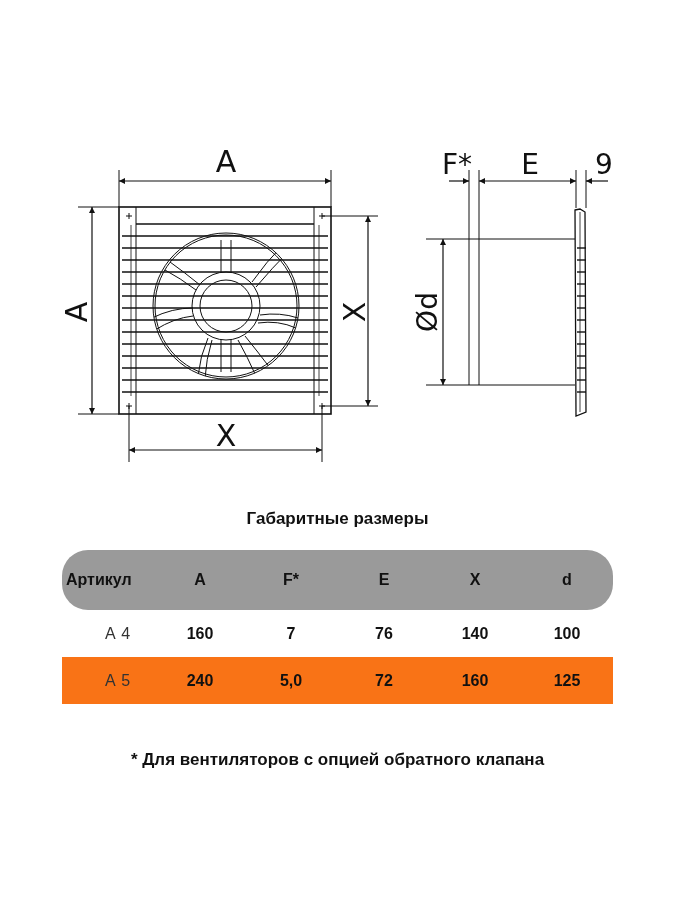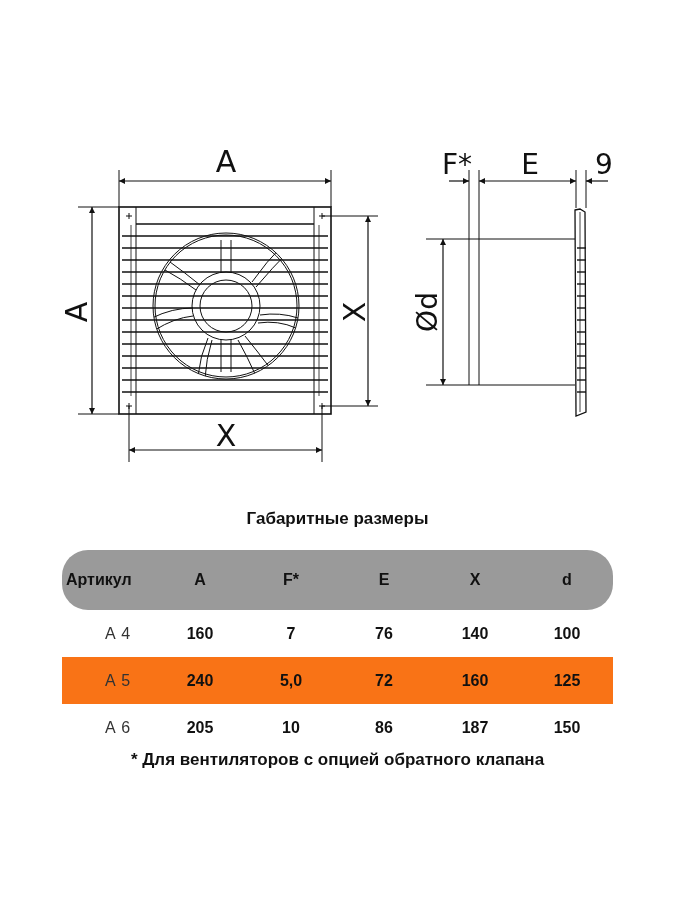--- a/index.html
+++ b/index.html
@@ -178,23 +178,15 @@
 
   <div class="row body shaded">
     <span class="cell first">A 5</span>
     <span class="cell" style="left:138px">240</span>
     <span class="cell" style="left:229px">5,0</span>
     <span class="cell" style="left:322px">72</span>
     <span class="cell" style="left:413px">160</span>
     <span class="cell" style="left:505px">125</span>
   </div>
 
-  <div class="row body">
-    <span class="cell first">A 6</span>
-    <span class="cell" style="left:138px">205</span>
-    <span class="cell" style="left:229px">10</span>
-    <span class="cell" style="left:322px">86</span>
-    <span class="cell" style="left:413px">187</span>
-    <span class="cell" style="left:505px">150</span>
-  </div>
 </div>
 
 <div id="footnote">* Для вентиляторов с опцией обратного клапана</div>
 
 </body></html>

